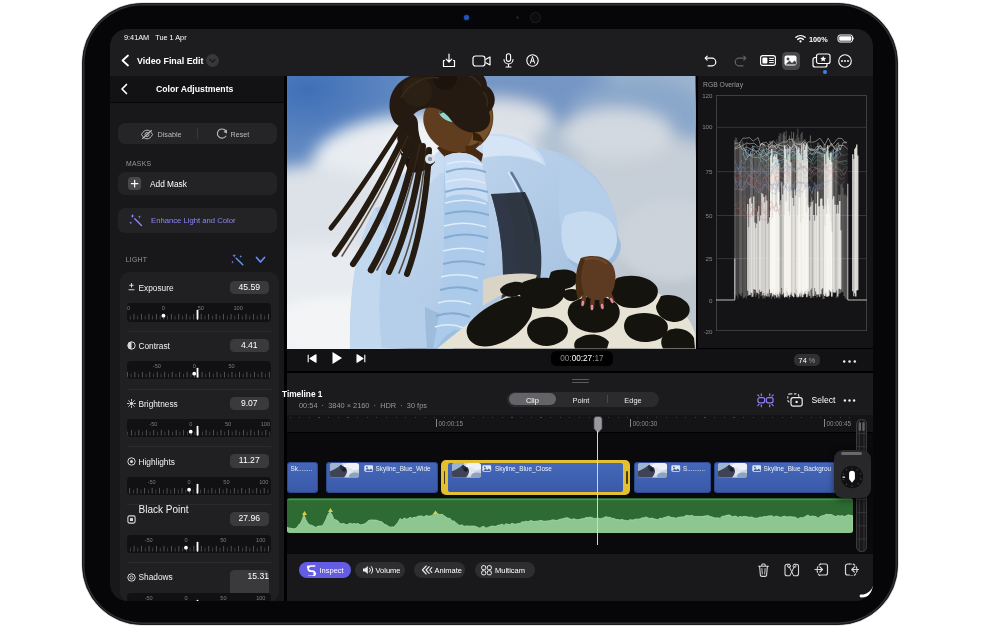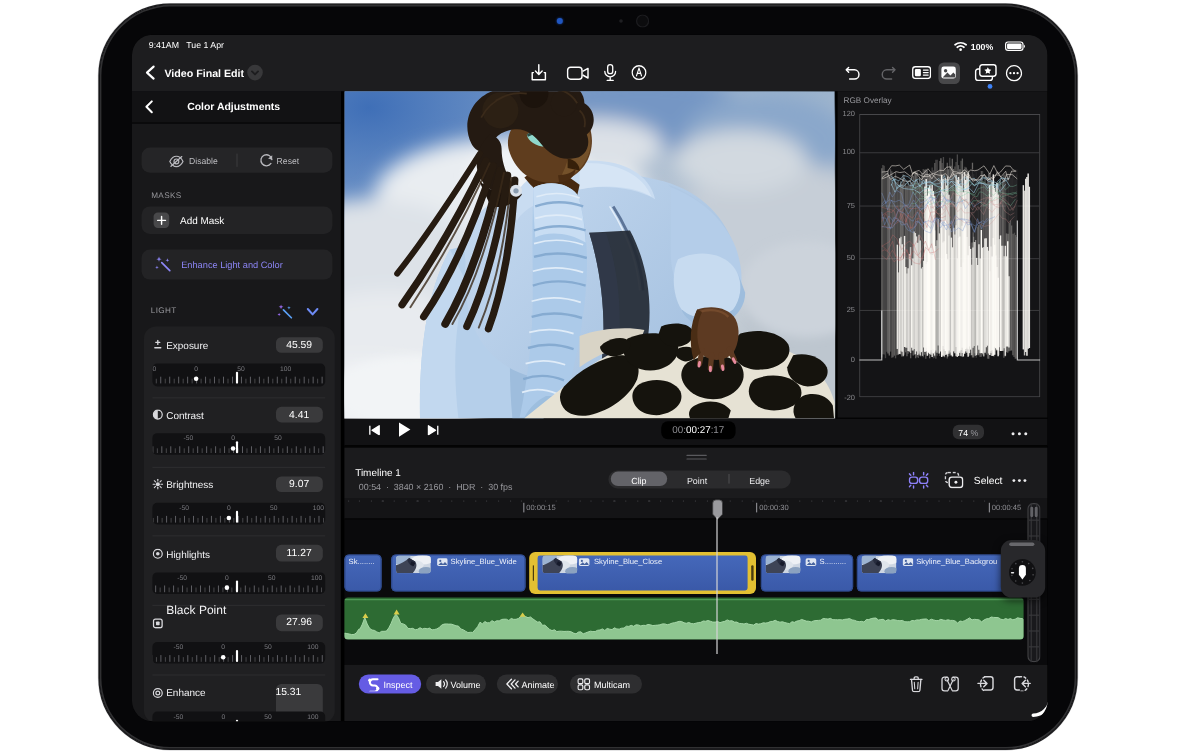--- a/index.html
+++ b/index.html
@@ -422,22 +422,22 @@
             <rect x="144.87" y="12.60" width="0.8" height="3.9" fill="#8e8e93" opacity="0.45"></rect>
             <circle cx="58.97" cy="12.7" r="1.9" fill="#fff"></circle>
             <rect x="69.60" y="6.7" width="1.8" height="10" rx="0.9" fill="#fff"></rect>
           </svg>
         </div>
         <div class="abs" style="left:7.5px;top:290.4px;width:143.5px;height:1px;background:#2b2b2d"></div>
         <svg class="abs" style="left:7.3px;top:300.70000000000005px" width="9" height="9" viewBox="0 0 9 9">
           <circle cx="4.5" cy="4.5" r="3.7" stroke="#d8d8dc" stroke-width="1" fill="none"></circle>
           <circle cx="4.5" cy="4.5" r="1.6" stroke="#d8d8dc" stroke-width="1" fill="none"></circle>
         </svg>
-        <div class="t" style="left:19px;top:300.5px;font-size:8.3px;color:#f2f2f4">Enhance</div>
-        <div class="abs" style="left:110px;top:298.4px;width:39.5px;height:29px;background:#3a3a3c;border-radius:4.5px;text-align:left;font-size:8.6px;color:#fff;line-height:13.8px">15.31</div>
+        <div class="t" style="left:19px;top:300.5px;font-size:8.3px;color:#f2f2f4">Shadows</div>
+        <div class="abs" style="left:110px;top:298.4px;width:39.5px;height:29px;background:#3a3a3c;border-radius:4.5px;text-align:right;font-size:8.6px;color:#fff;line-height:13.8px">15.31</div>
         <div class="abs" style="left:7.5px;top:320.7px;width:143.5px;height:18.5px;background:#111113;border-radius:4px;overflow:hidden">
           <div class="t" style="left:21.7px;top:2.2px;font-size:5.6px;color:#7c7c81;transform:translateX(-50%)">-50</div>
           <div class="t" style="left:59.1px;top:2.2px;font-size:5.6px;color:#7c7c81;transform:translateX(-50%)">0</div>
           <div class="t" style="left:96.4px;top:2.2px;font-size:5.6px;color:#7c7c81;transform:translateX(-50%)">50</div>
           <div class="t" style="left:133.8px;top:2.2px;font-size:5.6px;color:#7c7c81;transform:translateX(-50%)">100</div>
           <svg class="abs" style="left:0;top:0" width="143.5" height="18.5" viewBox="0 0 143.5 18.5">
             <rect x="-0.70" y="10.90" width="0.8" height="5.6" fill="#8e8e93" opacity="0.65"></rect>
             <rect x="3.04" y="12.60" width="0.8" height="3.9" fill="#8e8e93" opacity="0.45"></rect>
             <rect x="6.77" y="10.90" width="0.8" height="5.6" fill="#8e8e93" opacity="0.65"></rect>
             <rect x="10.51" y="12.60" width="0.8" height="3.9" fill="#8e8e93" opacity="0.45"></rect>
@@ -951,21 +951,21 @@
 <div class="abs" style="left:794.2px;top:353.6px;width:25.5px;height:12.8px;background:#303032;border-radius:5px;text-align:center;font-size:7.3px;line-height:13.2px;color:#fff">74 <span style="color:#98989d">%</span></div>
 <svg class="abs" style="left:842px;top:358.5px" width="15" height="5" viewBox="0 0 15 5">
         <circle cx="2.2" cy="2.5" r="1.25" fill="#ededef"></circle>
         <circle cx="7.5" cy="2.5" r="1.25" fill="#ededef"></circle>
         <circle cx="12.8" cy="2.5" r="1.25" fill="#ededef"></circle>
       </svg>
 
 <div class="abs" style="left:287px;top:372.5px;width:585.5px;height:42.5px;background:#1b1b1d"></div>
 <div class="abs" style="left:572.4px;top:378.9px;width:17px;height:1.4px;background:#5a5a5e;border-radius:1px"></div>
 <div class="abs" style="left:572.4px;top:382.1px;width:17px;height:1.4px;background:#5a5a5e;border-radius:1px"></div>
-<div class="t" style="left:296px;top:389.3px;font-size:8.3px;font-weight:400;color:#fff">Timeline 1</div>
+<div class="t" style="left:282px;top:389.3px;font-size:8.3px;font-weight:700;color:#fff">Timeline 1</div>
 <div class="t" style="left:299px;top:401.2px;font-size:7.4px;color:#98989d">00:54&nbsp;&nbsp;·&nbsp;&nbsp;3840 × 2160&nbsp;&nbsp;·&nbsp;&nbsp;HDR&nbsp;&nbsp;·&nbsp;&nbsp;30 fps</div>
 <div class="abs" style="left:506.9px;top:391.6px;width:152px;height:15.4px;background:#2b2b2d;border-radius:7.5px"></div>
 <div class="abs" style="left:508.9px;top:393.2px;width:47px;height:12.2px;background:#636368;border-radius:6px"></div>
 <div class="t" style="left:532.4px;top:396px;font-size:7.4px;color:#fff;transform:translateX(-50%)">Clip</div>
 <div class="t" style="left:580.9px;top:396px;font-size:7.4px;color:#ebebed;transform:translateX(-50%)">Point</div>
 <div class="t" style="left:633px;top:396px;font-size:7.4px;color:#ebebed;transform:translateX(-50%)">Edge</div>
 <div class="abs" style="left:607.2px;top:395.3px;width:1px;height:8px;background:#49494c"></div>
 <svg class="abs" style="left:756.9px;top:393.3px" width="17" height="14.5" viewBox="0 0 17 14.5">
  <rect x="0.9" y="4.6" width="6.8" height="5.2" rx="2" stroke="#8d80f8" stroke-width="1.2" fill="none"></rect>
  <rect x="9.3" y="4.6" width="6.8" height="5.2" rx="2" stroke="#8d80f8" stroke-width="1.2" fill="none"></rect>

